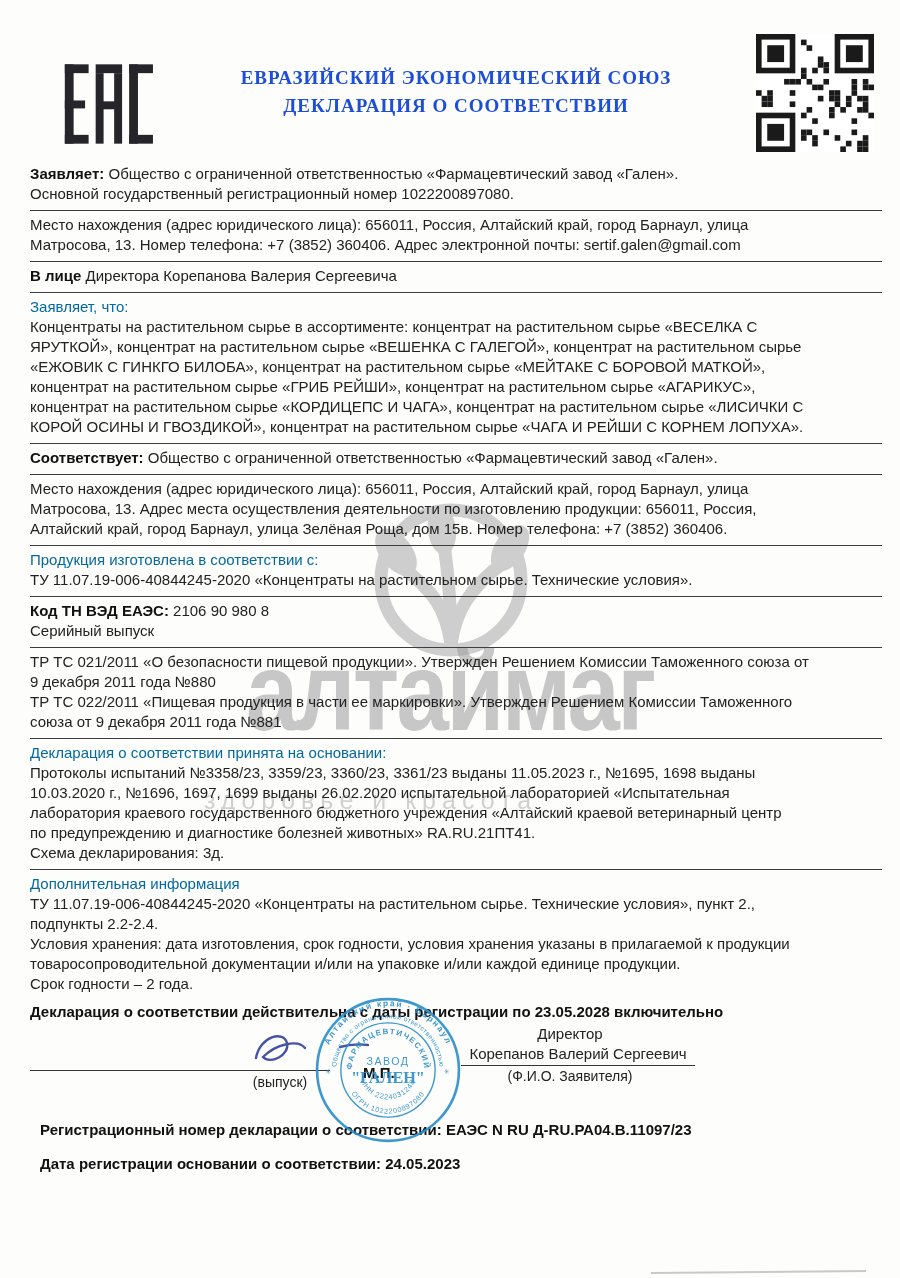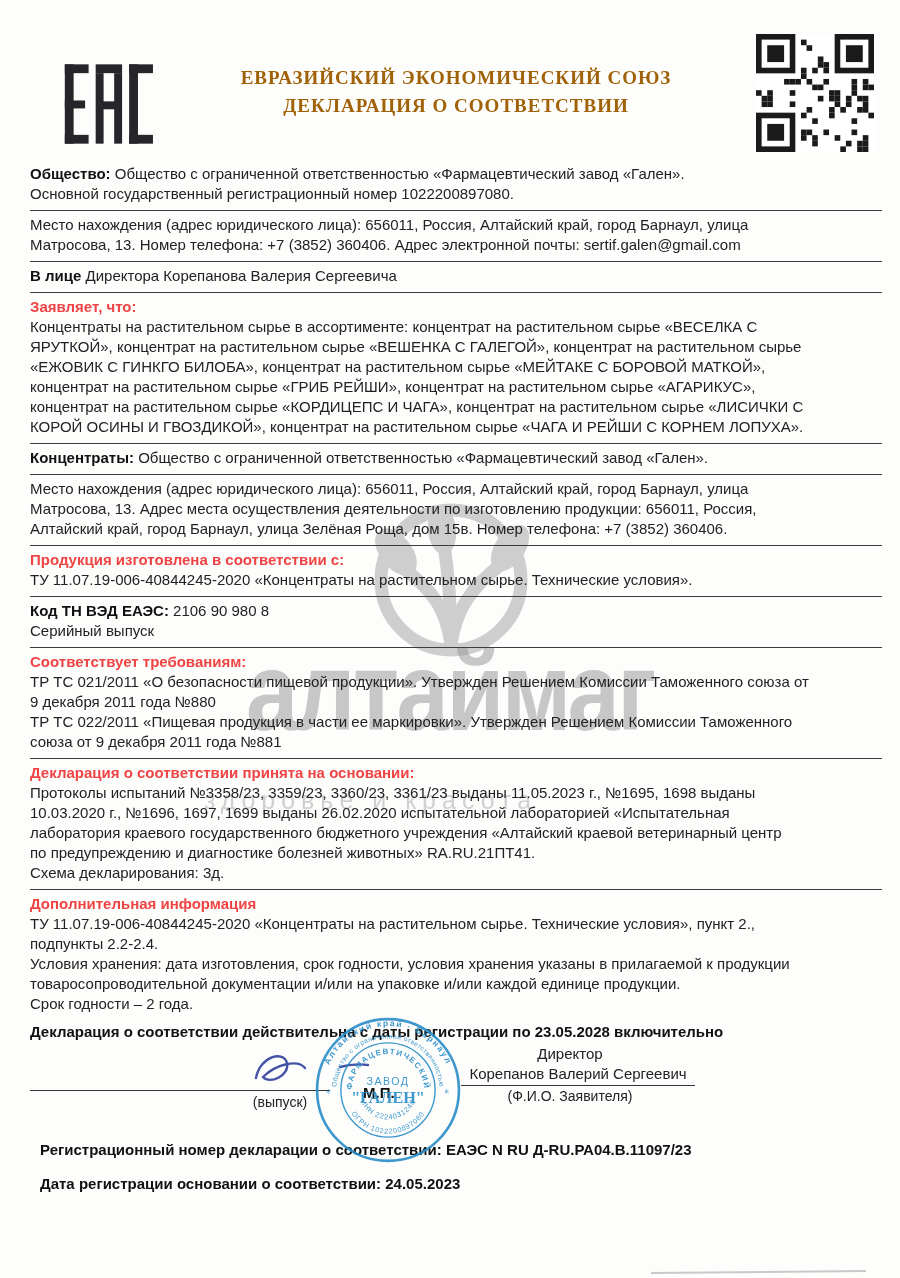--- a/index.html
+++ b/index.html
@@ -11,29 +11,29 @@
   html,body{margin:0;padding:0;background:#ffffff;}
   .page{
     position:relative;width:900px;height:1278px;overflow:hidden;background:#fdfdfc;
     font-family:"Liberation Sans",sans-serif;font-size:15px;color:var(--ink);
   }
   .content{position:absolute;left:30px;top:0;width:852px;z-index:2;}
   
   .header{position:relative;height:160px;}
   .titles{
     text-align:center;padding-top:64px;font-family:"Liberation Serif",serif;
-    font-weight:bold;font-size:19px;line-height:1.45;letter-spacing:1px;color:#a16207;
+    font-weight:bold;font-size:19px;line-height:1.45;letter-spacing:1px;color:#1d4ed8;
   }
   .eac{position:absolute;left:26px;top:50px;}
   .qr{position:absolute;right:8px;top:34px;}
   
   .sec{border-bottom:1.4px solid #3d3d3d;padding:4px 0 6px;line-height:20px;white-space:pre-line;}
   .sec.noline{border-bottom:none;padding-bottom:2px;}
   b.lbl{font-weight:bold;color:#111;}
-  .blk{display:block;font-weight:bold;color:#ef4444;}
+  .blk{display:block;font-weight:normal;color:#0369a1;}
   .blkspan{display:block;}
   .validity{margin:6px 0 0;font-weight:bold;color:#111;line-height:20px;}
   
   .sigrow{position:relative;height:94px;}
   .sigline{position:absolute;left:0;top:48px;width:300px;border-bottom:1.6px solid #333;}
   .sigcaption{position:absolute;left:170px;top:52px;width:160px;text-align:center;font-size:14px;}
   .mp{position:absolute;left:333px;top:42px;font-weight:bold;color:#111;}
   .sigimg{position:absolute;left:212px;top:2px;}
   .rightcol{position:absolute;left:390px;top:2px;width:300px;text-align:center;line-height:20px;}
   .rcname{display:inline-block;border-bottom:1.6px solid #333;padding:0 8px 1px;margin-left:16px;}
@@ -170,46 +170,46 @@
           <rect x="11.238095238095237" y="11.238095238095237" width="16.857142857142854" height="16.857142857142854" fill="#1a1a1a"></rect>
           <rect x="78.66666666666666" y="0" width="39.33333333333333" height="39.33333333333333" fill="#1a1a1a"></rect>
           <rect x="84.28571428571428" y="5.619047619047619" width="28.095238095238095" height="28.095238095238095" fill="#fff"></rect>
           <rect x="89.9047619047619" y="11.238095238095237" width="16.857142857142854" height="16.857142857142854" fill="#1a1a1a"></rect>
           <rect x="0" y="78.66666666666666" width="39.33333333333333" height="39.33333333333333" fill="#1a1a1a"></rect>
           <rect x="5.619047619047619" y="84.28571428571428" width="28.095238095238095" height="28.095238095238095" fill="#fff"></rect>
           <rect x="11.238095238095237" y="89.9047619047619" width="16.857142857142854" height="16.857142857142854" fill="#1a1a1a"></rect>
         </svg>
     </div>
 
-    <div class="sec"><b class="lbl">Общество:</b><span> Общество с ограниченной ответственностью «Фармацевтический завод «Гален».
+    <div class="sec"><b class="lbl">Заявляет:</b><span> Общество с ограниченной ответственностью «Фармацевтический завод «Гален».
 Основной государственный регистрационный номер 1022200897080.</span></div>
 
     <div class="sec"><span>Место нахождения (адрес юридического лица): 656011, Россия, Алтайский край, город Барнаул, улица
 Матросова, 13. Номер телефона: +7 (3852) 360406. Адрес электронной почты: sertif.galen@gmail.com</span></div>
 
     <div class="sec"><b class="lbl">В лице</b><span> Директора Корепанова Валерия Сергеевича</span></div>
 
     <div class="sec"><b class="blk">Заявляет, что:</b><span>Концентраты на растительном сырье в ассортименте: концентрат на растительном сырье «ВЕСЕЛКА С
 ЯРУТКОЙ», концентрат на растительном сырье «ВЕШЕНКА С ГАЛЕГОЙ», концентрат на растительном сырье
 «ЕЖОВИК С ГИНКГО БИЛОБА», концентрат на растительном сырье «МЕЙТАКЕ С БОРОВОЙ МАТКОЙ»,
 концентрат на растительном сырье «ГРИБ РЕЙШИ», концентрат на растительном сырье «АГАРИКУС»,
 концентрат на растительном сырье «КОРДИЦЕПС И ЧАГА», концентрат на растительном сырье «ЛИСИЧКИ С
 КОРОЙ ОСИНЫ И ГВОЗДИКОЙ», концентрат на растительном сырье «ЧАГА И РЕЙШИ С КОРНЕМ ЛОПУХА».</span></div>
 
-    <div class="sec"><b class="lbl">Концентраты:</b><span> Общество с ограниченной ответственностью «Фармацевтический завод «Гален».</span></div>
+    <div class="sec"><b class="lbl">Соответствует:</b><span> Общество с ограниченной ответственностью «Фармацевтический завод «Гален».</span></div>
 
     <div class="sec"><span>Место нахождения (адрес юридического лица): 656011, Россия, Алтайский край, город Барнаул, улица
 Матросова, 13. Адрес места осуществления деятельности по изготовлению продукции: 656011, Россия,
 Алтайский край, город Барнаул, улица Зелёная Роща, дом 15в. Номер телефона: +7 (3852) 360406.</span></div>
 
     <div class="sec"><b class="blk">Продукция изготовлена в соответствии с:</b><span>ТУ 11.07.19-006-40844245-2020 «Концентраты на растительном сырье. Технические условия».</span></div>
 
     <div class="sec"><b class="lbl">Код ТН ВЭД ЕАЭС:</b><span> 2106 90 980 8</span><span class="blkspan">Серийный выпуск</span></div>
 
-    <div class="sec"><b class="blk">Соответствует требованиям:</b><span>ТР ТС 021/2011 «О безопасности пищевой продукции». Утвержден Решением Комиссии Таможенного союза от
+    <div class="sec"><span>ТР ТС 021/2011 «О безопасности пищевой продукции». Утвержден Решением Комиссии Таможенного союза от
 9 декабря 2011 года №880</span><span class="blkspan">ТР ТС 022/2011 «Пищевая продукция в части ее маркировки». Утвержден Решением Комиссии Таможенного
 союза от 9 декабря 2011 года №881</span></div>
 
     <div class="sec"><b class="blk">Декларация о соответствии принята на основании:</b><span>Протоколы испытаний №3358/23, 3359/23, 3360/23, 3361/23 выданы 11.05.2023 г., №1695, 1698 выданы
 10.03.2020 г., №1696, 1697, 1699 выданы 26.02.2020 испытательной лабораторией «Испытательная
 лаборатория краевого государственного бюджетного учреждения «Алтайский краевой ветеринарный центр
 по предупреждению и диагностике болезней животных» RA.RU.21ПТ41.
 Схема декларирования: 3д.</span></div>
 
     <div class="sec noline"><b class="blk">Дополнительная информация</b><span>ТУ 11.07.19-006-40844245-2020 «Концентраты на растительном сырье. Технические условия», пункт 2.,

